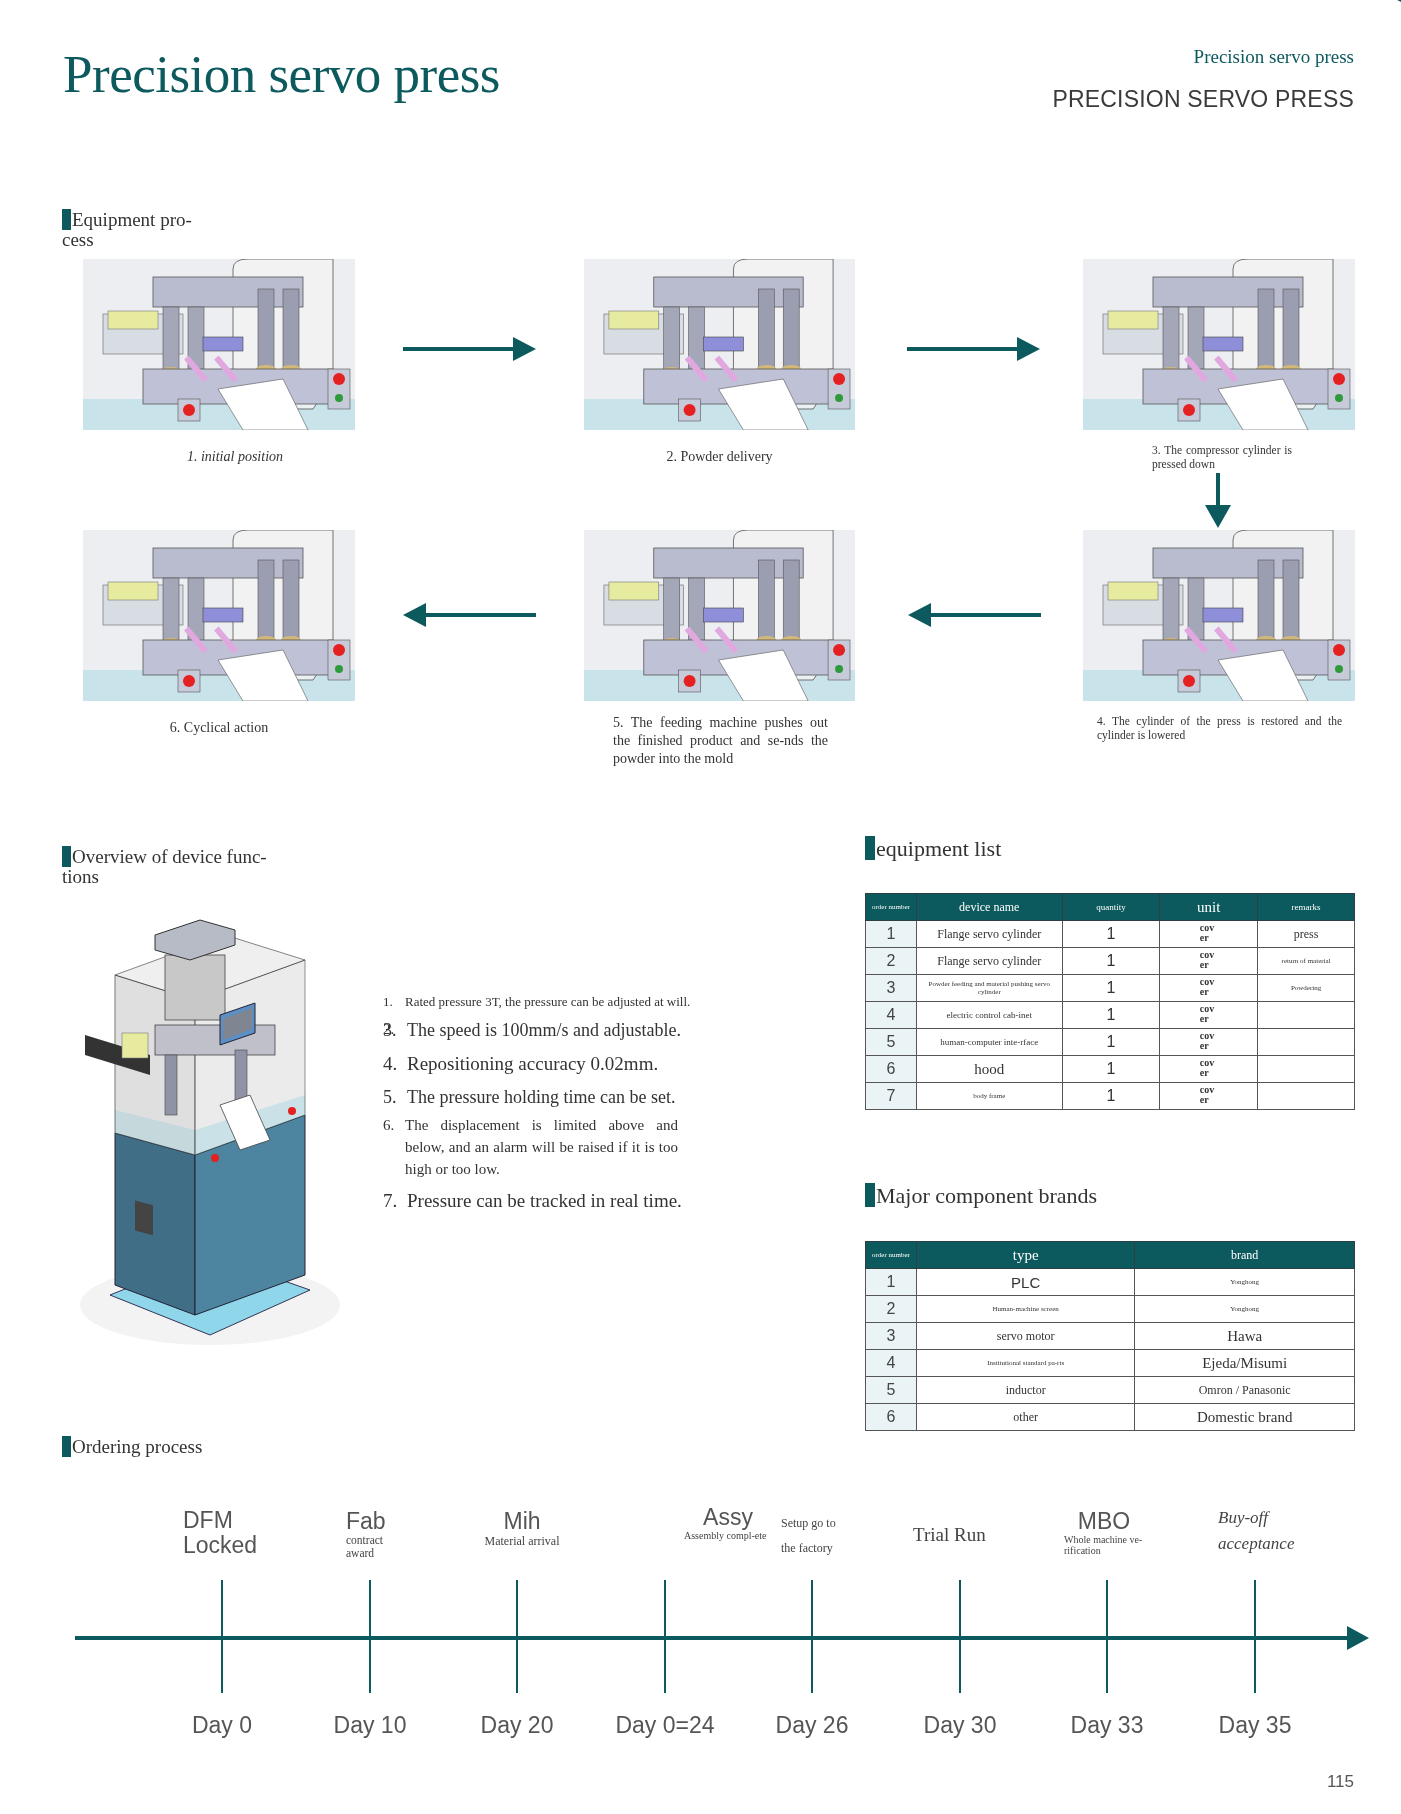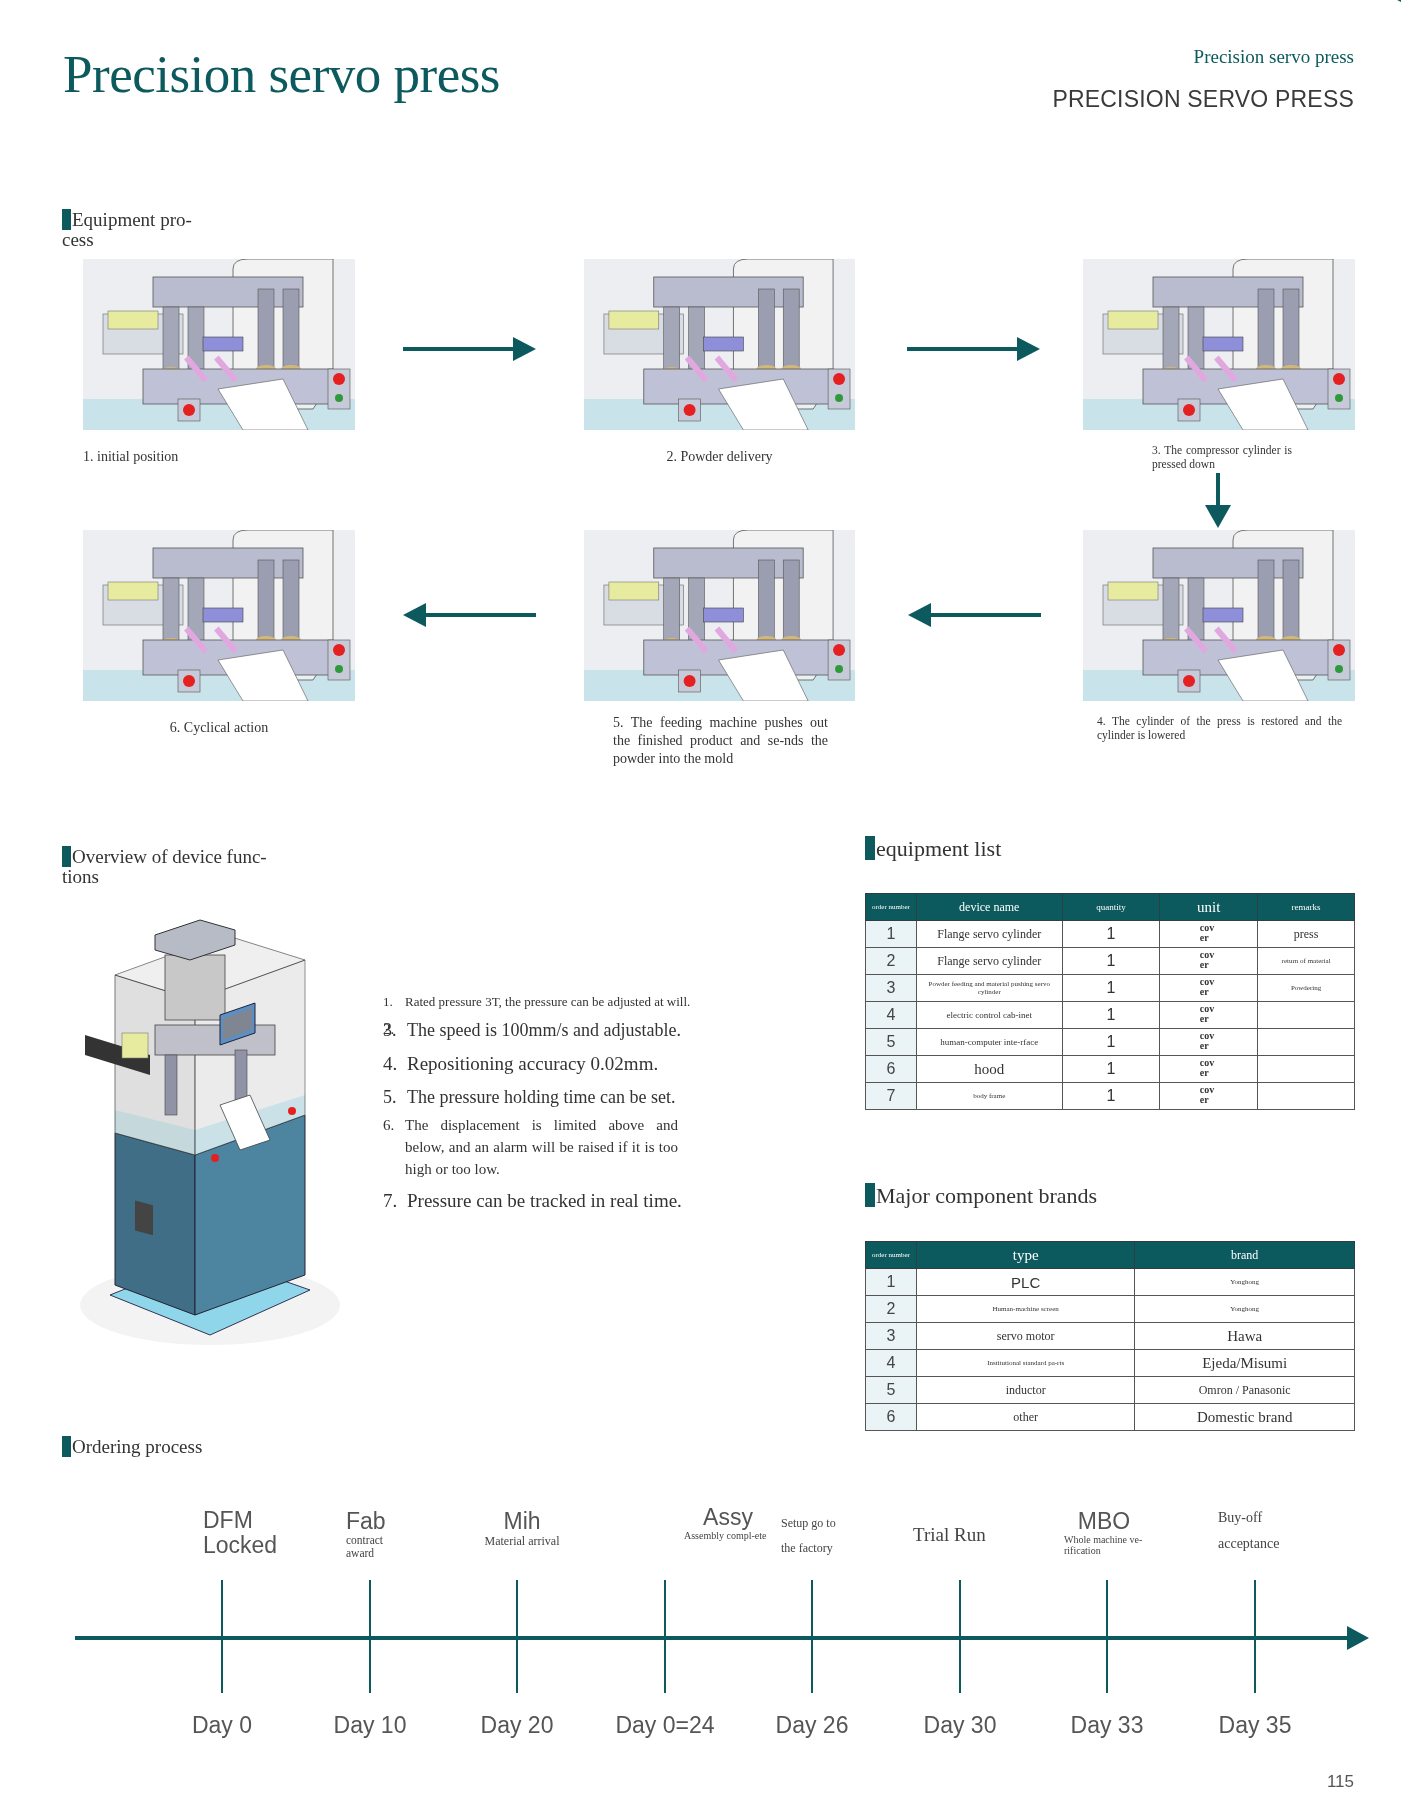--- a/index.html
+++ b/index.html
@@ -241,21 +241,21 @@
       <polygon points="23,0 0,12 23,24" fill="#0d5a5e"></polygon>
     </svg>
 </div>
 <div class="arrow-h" style="left:403px; top:603px; width:133px;">
   <svg viewBox="0 0 133 24" preserveAspectRatio="none">
       <rect x="21" y="10" width="112" height="4" fill="#0d5a5e"></rect>
       <polygon points="23,0 0,12 23,24" fill="#0d5a5e"></polygon>
     </svg>
 </div>
 
-<div class="caption" style="left:83px; top:448px; width:272px; ">1. initial position</div>
+<div class="caption" style="left:99px; top:448px; width:272px; text-align:center;font-style:italic;">1. initial position</div>
 <div class="caption" style="left:584px; top:448px; width:271px; text-align:center;">2. Powder delivery</div>
 <div class="caption small" style="left:1152px; top:443px; width:140px; text-align:justify;">3. The compressor cylinder is pressed down</div>
 <div class="caption small" style="left:1097px; top:714px; width:245px; text-align:justify;">4. The cylinder of the press is restored and the cylinder is lowered</div>
 <div class="caption" style="left:613px; top:714px; width:215px; text-align:justify; line-height:18px;">5. The feeding machine pushes out the finished product and se-nds the powder into the mold</div>
 <div class="caption" style="left:83px; top:719px; width:272px; text-align:center;">6. Cyclical action</div>
 
 <div class="abs sec-h" style="left:62px; top:827px; width:240px; white-space:pre-line;">
   <span class="bar"></span><span>Overview of device func-
 tions</span>
 </div>
@@ -407,21 +407,21 @@
         <td class="lg">Domestic brand</td>
       </tr>
     </tbody>
 </table>
 
 <div class="abs sec-h" style="left:62px; top:1436px; font-size:19px;">
   <span class="bar"></span><span>Ordering process</span>
 </div>
 
 <div class="tl-label" style="left:183px; top:1508px;">
-  <div class="tl-big" style="font-size:23px; line-height:25px; width:90px;margin-left:20px;">DFM Locked</div>
+  <div class="tl-big" style="font-size:23px; line-height:25px; width:90px;">DFM Locked</div>
 </div>
 <div class="tl-label" style="left:346px; top:1509px;">
   <div class="tl-big">Fab</div>
   <div class="tl-serif" style="font-size:11.5px; line-height:13px; width:50px;">contract award</div>
 </div>
 <div class="tl-label" style="left:472px; top:1509px; width:100px; text-align:center;">
   <div class="tl-big">Mih</div>
   <div class="tl-serif" style="font-size:12px; line-height:15px;">Material arrival</div>
 </div>
 <div class="tl-label" style="left:656px; top:1505px; width:88px;margin-left:28px;">
@@ -432,21 +432,21 @@
   <div class="tl-serif" style="font-size:12px; line-height:25px;">Setup go to the factory</div>
 </div>
 <div class="tl-label" style="left:913px; top:1524px;">
   <div class="tl-serif" style="font-size:19px; line-height:22px;">Trial Run</div>
 </div>
 <div class="tl-label" style="left:1064px; top:1509px; width:90px;">
   <div class="tl-big" style="text-align:center; width:80px;">MBO</div>
   <div class="tl-serif" style="font-size:10px; line-height:11px;">Whole machine ve-rification</div>
 </div>
 <div class="tl-label" style="left:1218px; top:1505px; width:80px;">
-  <div class="tl-serif" style="font-size:14px; line-height:26px;">Buy-off acceptance</div>
+  <div class="tl-serif" style="font-size:17px; line-height:26px;font-style:italic;">Buy-off acceptance</div>
 </div>
 
 <svg class="abs" style="left:0; top:1570px;" width="1401" height="130">
   <g id="tl-axis">
       <rect x="75" y="66" width="1275" height="4" fill="#0d5a5e"></rect>
       <polygon points="1347,56 1369,68 1347,80" fill="#0d5a5e"></polygon>
       <rect x="221" y="10" width="2" height="113" fill="#0d5a5e"></rect>
       <rect x="369" y="10" width="2" height="113" fill="#0d5a5e"></rect>
       <rect x="516" y="10" width="2" height="113" fill="#0d5a5e"></rect>
       <rect x="664" y="10" width="2" height="113" fill="#0d5a5e"></rect>

